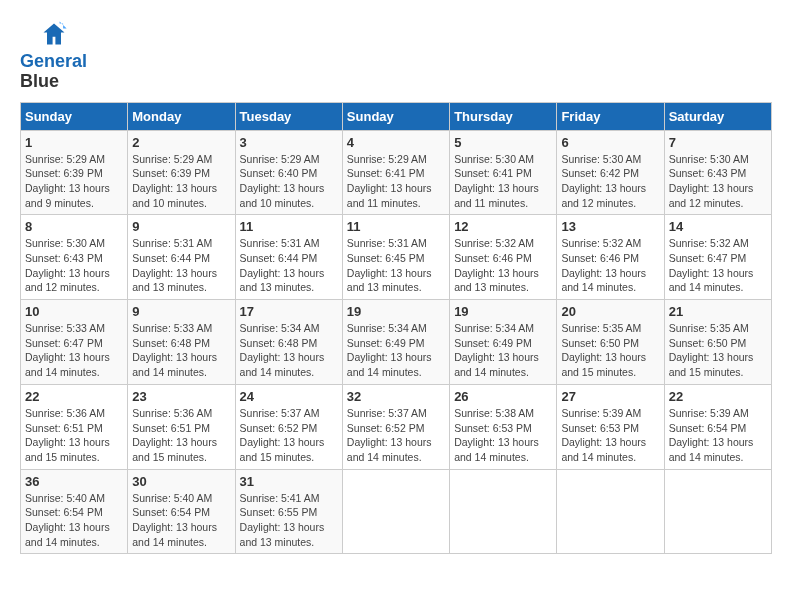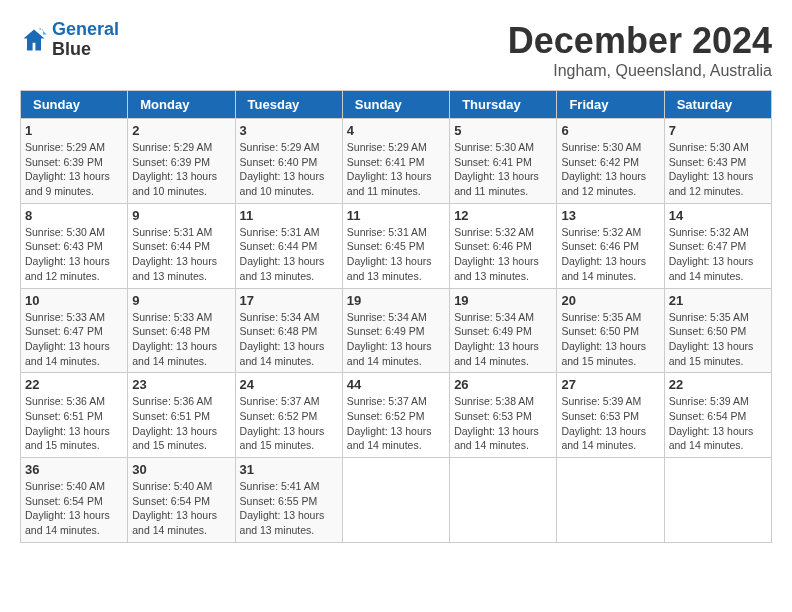--- a/index.html
+++ b/index.html
@@ -13,20 +13,21 @@
     .header-area {
       display: flex;
       justify-content: space-between;
       align-items: flex-start;
       margin-bottom: 10px;
     }
     .logo {
       display: flex;
       align-items: center;
       gap: 4px;
+      flex-direction: column;
     }
     .logo-text {
       font-size: 18px;
       font-weight: bold;
       color: #333;
       line-height: 1.1;
     }
     .logo-text span {
       color: #1a6ab5;
     }
@@ -47,21 +48,21 @@
       color: #555;
     }
     table {
       width: 100%;
       border-collapse: collapse;
       font-size: 11px;
     }
     thead tr th {
       background-color: #1a6ab5;
       color: #fff;
-      padding: 6px 12px;
+      padding: 6px 4px;
       text-align: left;
       font-size: 13px;
       font-weight: bold;
       border: 1px solid #ccc;
     }
     tbody tr td {
       vertical-align: top;
       padding: 4px;
       border: 1px solid #ccc;
       width: calc(100% / 7);
@@ -94,24 +95,20 @@
   <div class="logo">
     <svg class="logo-icon" viewBox="0 0 40 40">
       <rect x="0" y="0" width="40" height="40" fill="white"></rect>
       <polygon points="20,5 35,18 30,18 30,35 22,35 22,24 18,24 18,35 10,35 10,18 5,18" fill="#1a6ab5"></polygon>
       <polygon points="28,2 38,12 33,12 33,5 28,5" fill="#4da6ff"></polygon>
     </svg>
     <div class="logo-text">
       <div><span>General</span></div>
       <div>Blue</div>
     </div>
-  </div>
-  <div class="title-area">
-    <div class="month-title">December 2024</div>
-    <div class="location-title">Ingham, Queensland, Australia</div>
   </div>
 </div>
 
 <table>
   <thead>
     <tr>
       <th>Sunday</th>
       <th>Monday</th>
       <th>Tuesday</th>
       <th>Sunday</th>
@@ -314,21 +311,21 @@
       </td>
         <td>
         <span class="day-num">24</span>
         <div class="day-info">
           Sunrise: 5:37 AM<br>
           Sunset: 6:52 PM<br>
           Daylight: 13 hours and 15 minutes.
         </div>
       </td>
         <td>
-        <span class="day-num">44</span>
+        <span class="day-num">32</span>
         <div class="day-info">
           Sunrise: 5:37 AM<br>
           Sunset: 6:52 PM<br>
           Daylight: 13 hours and 14 minutes.
         </div>
       </td>
         <td>
         <span class="day-num">26</span>
         <div class="day-info">
           Sunrise: 5:38 AM<br>

